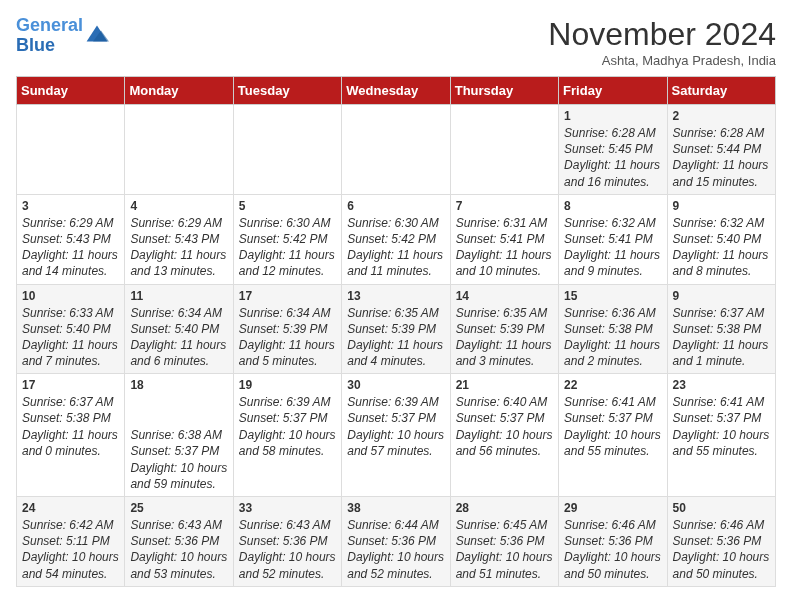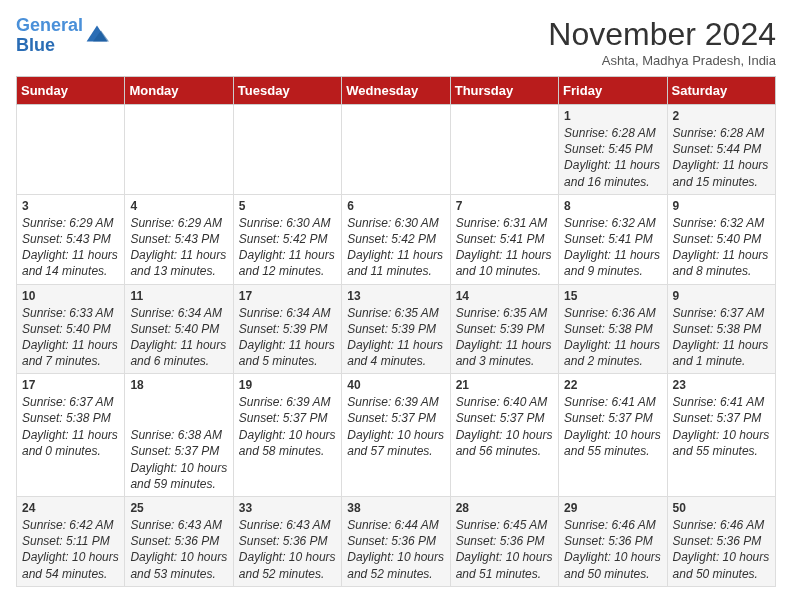--- a/index.html
+++ b/index.html
@@ -249,21 +249,21 @@
 Sunset: 5:37 PM
 Daylight: 10 hours and 59 minutes.</div>
         </td>
         <td>
           <span class="day-num">19</span>
           <div class="cell-text" style="white-space: pre-line;">Sunrise: 6:39 AM
 Sunset: 5:37 PM
 Daylight: 10 hours and 58 minutes.</div>
         </td>
         <td>
-          <span class="day-num">40</span>
+          <span class="day-num">30</span>
           <div class="cell-text" style="white-space: pre-line;">Sunrise: 6:39 AM
 Sunset: 5:37 PM
 Daylight: 10 hours and 57 minutes.</div>
         </td>
         <td>
           <span class="day-num">21</span>
           <div class="cell-text" style="white-space: pre-line;">Sunrise: 6:40 AM
 Sunset: 5:37 PM
 Daylight: 10 hours and 56 minutes.</div>
         </td>

